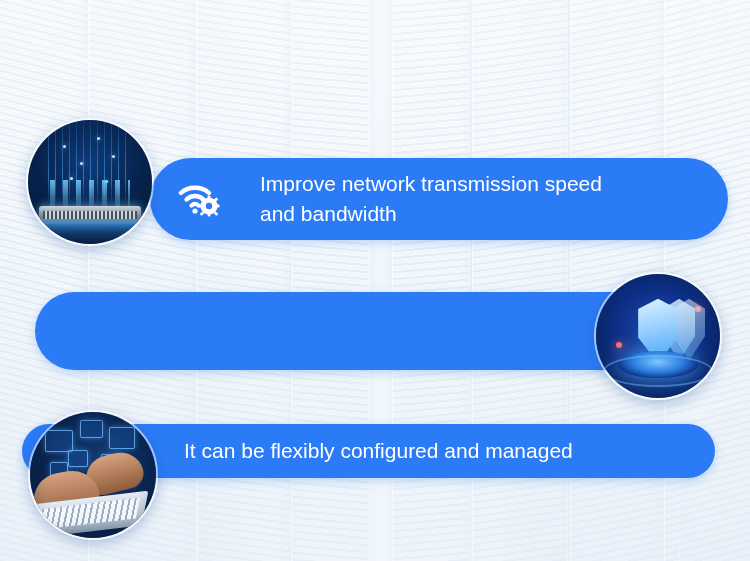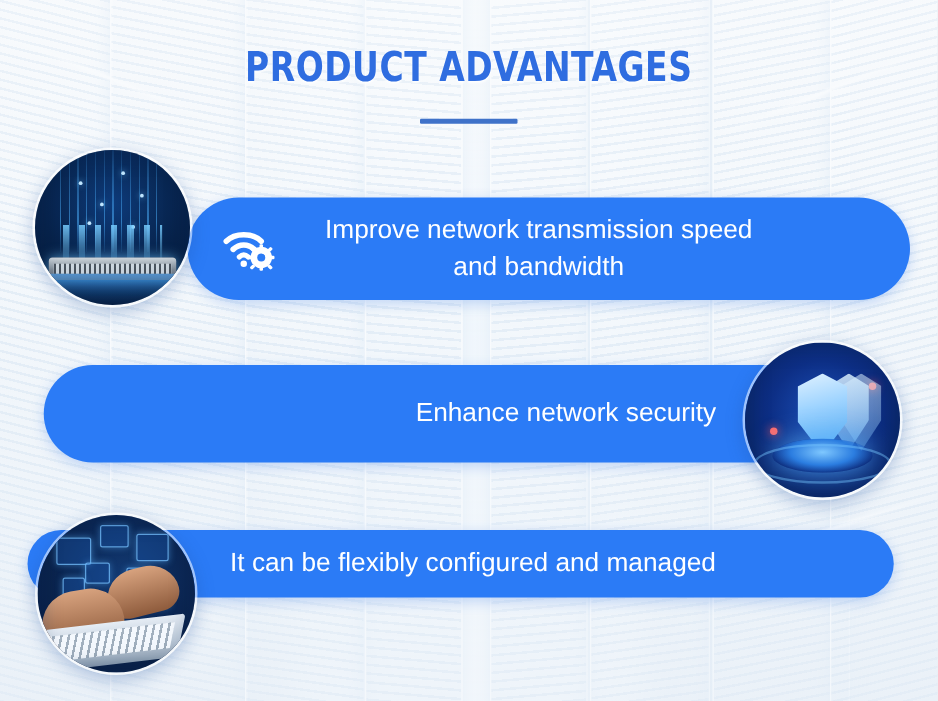--- a/index.html
+++ b/index.html
@@ -109,21 +109,21 @@
   .pill.r2 { left: 35px;  top: 292px; width: 680px; height: 78px; padding-right: 128px; justify-content: flex-end; }
   .pill.r3 { left: 22px;  top: 424px; width: 693px; height: 54px; padding-left: 148px; }
 
   .pill-text {
     color: #ffffff;
     font-size: 21px;
     line-height: 30px;
     font-family: "Liberation Sans", sans-serif;
     white-space: pre-line;
   }
-  .pill.r1 .pill-text { padding-left: 52px; text-align: center; }
+  .pill.r1 .pill-text { padding-left: 52px; }
   .pill.r2 .pill-text { padding-right: 14px; }
   .pill.r3 .pill-text { padding-left: 14px; }
 
   .pill-icon {
     position: absolute;
     color: #fff;
     display: flex;
     align-items: center;
     justify-content: center;
   }
@@ -267,24 +267,20 @@
     <div class="streak" style="left:-10px; top:150px; width:180px; transform: rotate(22deg);"></div>
     <div class="streak" style="left:10px;  top:300px; width:190px; transform: rotate(20deg);"></div>
     <div class="streak" style="left:0px;   top:470px; width:200px; transform: rotate(18deg);"></div>
     <div class="streak" style="left:560px; top:70px;  width:210px; transform: rotate(-22deg);"></div>
     <div class="streak" style="left:590px; top:210px; width:180px; transform: rotate(-20deg);"></div>
     <div class="streak" style="left:570px; top:420px; width:200px; transform: rotate(-18deg);"></div>
 
     <div class="bg-veil"></div>
   </div>
 
-  <div class="header">
-    <div class="title">PRODUCT ADVANTAGES</div>
-    <div class="title-rule"></div>
-  </div>
 
   <div class="row">
     <div class="pill r1">
       <span class="pill-icon">
         <svg width="42" height="38" viewBox="0 0 42 38" fill="none">
           <path d="M3 13C10 6 24 6 31 13" stroke="#fff" stroke-width="4.4" stroke-linecap="round"></path>
           <path d="M8.5 19.5C13.5 14.8 20.5 14.8 25.5 19.5" stroke="#fff" stroke-width="4.4" stroke-linecap="round"></path>
           <path d="M13.5 25.5C15.8 23.4 18.2 23.4 20.5 25.5" stroke="#fff" stroke-width="4.2" stroke-linecap="round"></path>
           <circle cx="17" cy="31" r="2.6" fill="#fff"></circle>
           <g transform="translate(22,17)">
@@ -317,21 +313,20 @@
         <div class="beams"></div>
         <div class="switchbox"></div>
         <div class="floorglow"></div>
         <div class="circle-veil"></div>
       </div>
     </div>
   </div>
 
   <div class="row">
     <div class="pill r2">
-      <span class="pill-text">Enhance network security</span>
       <span class="pill-icon">
         <svg width="44" height="42" viewBox="0 0 44 42" fill="none">
           <circle cx="18" cy="17.5" r="14.5" stroke="#fff" stroke-width="2.6"></circle>
           <ellipse cx="18" cy="17.5" rx="6.6" ry="14.5" stroke="#fff" stroke-width="2.2"></ellipse>
           <path d="M3.8 12.2H32.2" stroke="#fff" stroke-width="2.2"></path>
           <path d="M3.8 22.8H32.2" stroke="#fff" stroke-width="2.2"></path>
           <path d="M3.5 17.5H32.5" stroke="#fff" stroke-width="2.2"></path>
           <path d="M30 19.5l9.5 3.4v7.6c0 5-4.1 8.3-9.5 10-5.4-1.7-9.5-5-9.5-10v-7.6L30 19.5z" fill="#fff" stroke="#2b7bf6" stroke-width="2.4"></path>
           <path d="M25.8 29.6l3 3 5.2-5.4" stroke="#2b7bf6" stroke-width="2.6" stroke-linecap="round" stroke-linejoin="round" fill="none"></path>
         </svg>

